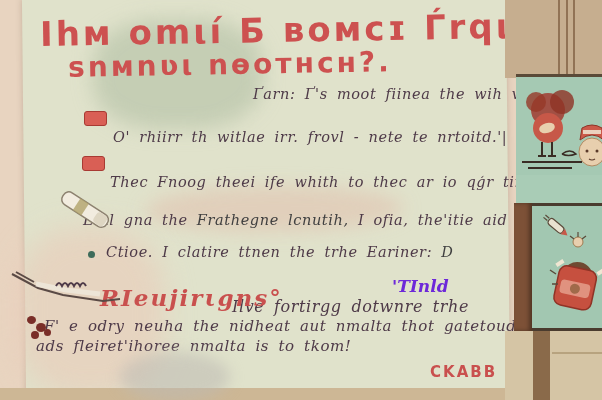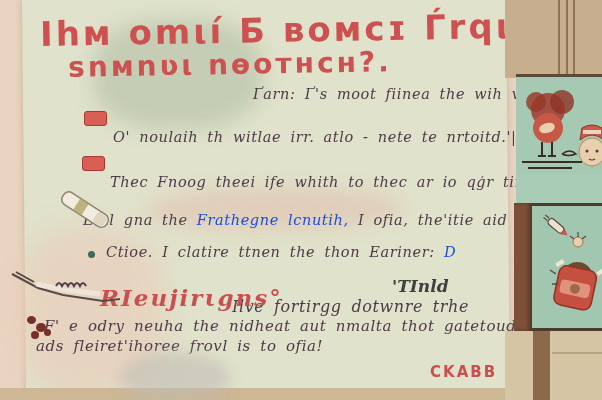--- a/index.html
+++ b/index.html
@@ -42,30 +42,30 @@
   .title2{
     left:30px;top:48px;width:400px;text-align:center;
     font-family:"DejaVu Sans",sans-serif;font-weight:bold;
     font-size:28px;color:#cd5150;letter-spacing:3px;
     transform:rotate(-1deg);
   }
   .body-line{
     font-style:italic;font-size:14.5px;color:#4e3a48;
     letter-spacing:.6px;word-spacing:4px;
   }
-  .red{color:#1d4ed8;}
+  .red{color:#404040;}
   .intro{left:253px;top:86px;}
   .b1l1{left:113px;top:107px;}
   .b1l2{left:113px;top:129px;}
   .b2l1{left:110px;top:152px;}
   .b2l2{left:110px;top:174px;}
   .mid{left:83px;top:212px;}
   .b3l1{left:106px;top:244px;}
   .b3l2{left:106px;top:266px;}
-  .tinld{left:392px;top:276px;font-weight:bold;font-style:italic;font-size:17px;color:#404040;text-align:center;}
+  .tinld{left:392px;top:276px;font-weight:bold;font-style:italic;font-size:17px;color:#6d28d9;text-align:center;}
   .rlequ{
     left:100px;top:284px;font-weight:bold;font-style:italic;
     font-size:23px;color:#c9504e;letter-spacing:2px;word-spacing:2px;
   }
   .ilve{left:232px;top:297px;font-size:16px;}
   .fline{left:44px;top:317px;font-size:15px;}
   .ads{left:36px;top:337px;font-size:15px;}
   .ckabb{
     left:430px;top:363px;font-family:"DejaVu Sans",sans-serif;
     font-weight:bold;font-size:15px;color:#c9504e;letter-spacing:2px;
@@ -135,35 +135,35 @@
     <div class="tint-pink"></div>
     <div class="tint-pink2"></div>
   </div>
 
   <div class="abs title1">Ihм omιí Б вoмcɪ Ѓrqιмr</div>
   <div class="abs title2">snмnʋι nѳoтнcн?.</div>
 
   <div class="abs body-line intro">Ґarn: Ґ's moot fiinea the wih vwiind</div>
 
   <div class="sq-bullet sq1"></div>
-  <div class="abs body-line b1l2">O' noulaih th witlae irr. atlo - nete te nrtoitd.'|</div>
+  <div class="abs body-line b1l2">O' rhiirr th witlae irr. frovl - nete te nrtoitd.'|</div>
 
   <div class="sq-bullet sq2"></div>
   <div class="abs body-line b2l2">Thec Fnoog theei ife whith to thec ar io qģr tirceair bom?)</div>
 
   <div class="abs body-line mid"><span>Eiul gna the </span><span class="red">Frathegne lcnutih,</span><span> I ofia, the'itie aid the drtmal?</span></div>
 
   <div class="dot-bullet"></div>
-  <div class="abs body-line b3l1"><span>Ctioe. I clatire ttnen the thon Eariner: </span><span class="red">D</span></div>
+  <div class="abs body-line b3l1"><span>Ctioe. I clatire ttnen the trhe Eariner: </span><span class="red">D</span></div>
 
   <div class="abs tinld">'TInld</div>
   <div class="abs body-line ilve">Ilve fortirgg dotwnre trhe</div>
   <div class="abs rlequ">RIeujirιgns°</div>
   <div class="abs body-line fline">F' e odry neuha  the  nidheat aut nmalta  thot gatetoud</div>
-  <div class="abs body-line ads">ads fleiret'ihoree frovl is to ofia!</div>
+  <div class="abs body-line ads">ads fleiret'ihoree nmalta is to tkom!</div>
   <div class="abs ckabb">CKABB 1308</div>
 
   <div class="bottom-strip"></div>
 
   <svg class="abs" style="left:55px;top:188px;" width="70" height="45">
     <g transform="rotate(33 20 15)">
       <rect x="6" y="8" width="52" height="14" rx="6" fill="#f2ecdf" stroke="#8d8270" stroke-width="1.5"></rect>
       <rect x="22" y="8" width="10" height="14" fill="#b0a36a" opacity=".8"></rect>
       <rect x="44" y="9" width="12" height="12" rx="4" fill="#ded6c2"></rect>
     </g>

